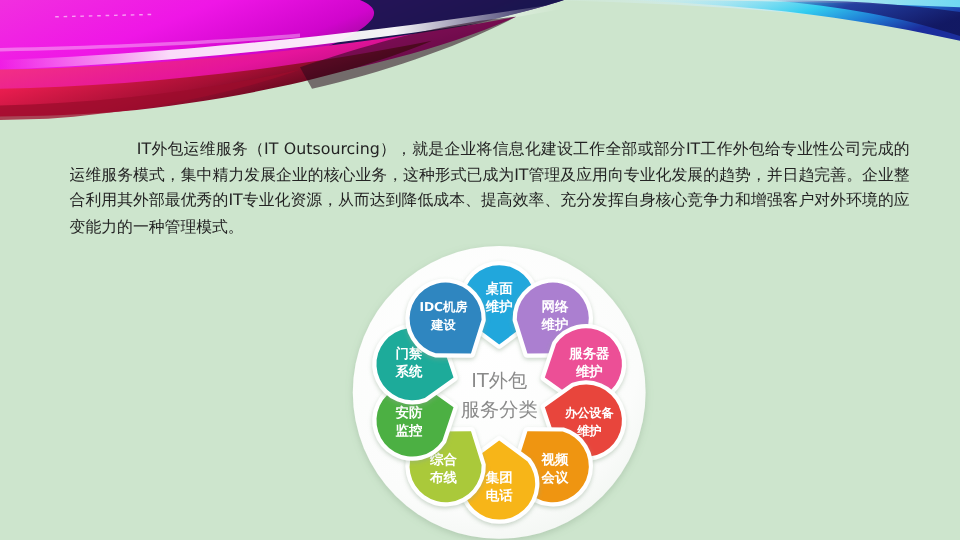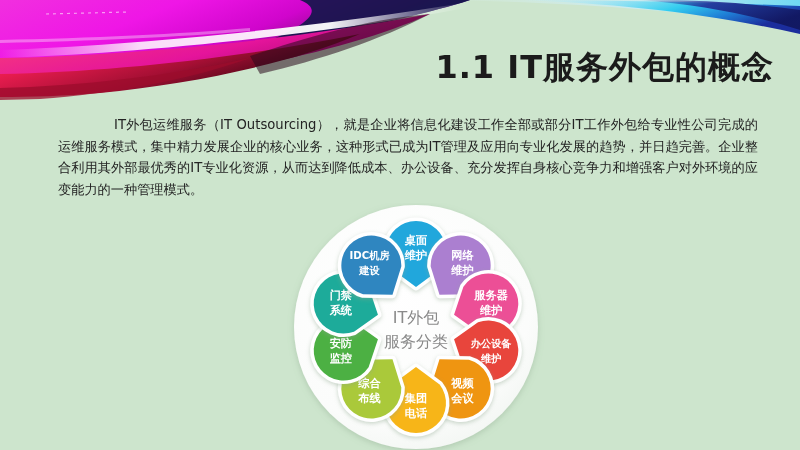--- a/index.html
+++ b/index.html
@@ -152,23 +152,22 @@
       <path d="M 46,14 L 128,12" stroke="#ffffff" stroke-opacity="0.55" stroke-width="1.2" stroke-dasharray="3 4" fill="none"></path>
 
       <path d="M 0,58 C 120,56 280,42 430,14 C 360,46 250,70 140,84 C 90,90 42,93 0,94 Z" fill="url(#gPinkMid)"></path>
       <path d="M 0,74 C 110,72 240,58 360,34 C 290,64 190,84 100,93 C 66,96 30,97 0,97 Z" fill="url(#gCrimsonLow)"></path>
       <path d="M 0,88 C 80,86 170,76 250,58 C 190,80 110,94 40,99 L 0,100 Z" fill="#9c0c2c" opacity="0.75"></path>
 
       <path d="M 250,56 C 300,40 360,20 430,14 C 380,40 320,60 260,74 Z" fill="#2a0a1c" opacity="0.55"></path>
     </svg>
   </div>
 
-  <h1 id="slide-title">1.1 IT服务外包的概念</h1>
-
-  <p id="body-paragraph">IT外包运维服务（IT Outsourcing），就是企业将信息化建设工作全部或部分IT工作外包给专业性公司完成的运维服务模式，集中精力发展企业的核心业务，这种形式已成为IT管理及应用向专业化发展的趋势，并日趋完善。企业整合利用其外部最优秀的IT专业化资源，从而达到降低成本、办公设备、充分发挥自身核心竞争力和增强客户对外环境的应变能力的一种管理模式。</p>
+
+  <p id="body-paragraph">IT外包运维服务（IT Outsourcing），就是企业将信息化建设工作全部或部分IT工作外包给专业性公司完成的运维服务模式，集中精力发展企业的核心业务，这种形式已成为IT管理及应用向专业化发展的趋势，并日趋完善。企业整合利用其外部最优秀的IT专业化资源，从而达到降低成本、提高效率、充分发挥自身核心竞争力和增强客户对外环境的应变能力的一种管理模式。</p>
 
   <div id="diagram">
     <svg width="288" height="247" viewBox="0 0 288 247" xmlns="http://www.w3.org/2000/svg">
       <defs>
         <filter id="petalShadow" x="-40%" y="-40%" width="180%" height="180%">
           <feDropShadow dx="0" dy="1.6" stdDeviation="1.9" flood-color="#8aa58a" flood-opacity="0.45"></feDropShadow>
         </filter>
         <filter id="discShadow" x="-20%" y="-20%" width="140%" height="140%">
           <feDropShadow dx="0" dy="2" stdDeviation="3" flood-color="#7d9a7d" flood-opacity="0.35"></feDropShadow>
         </filter>

